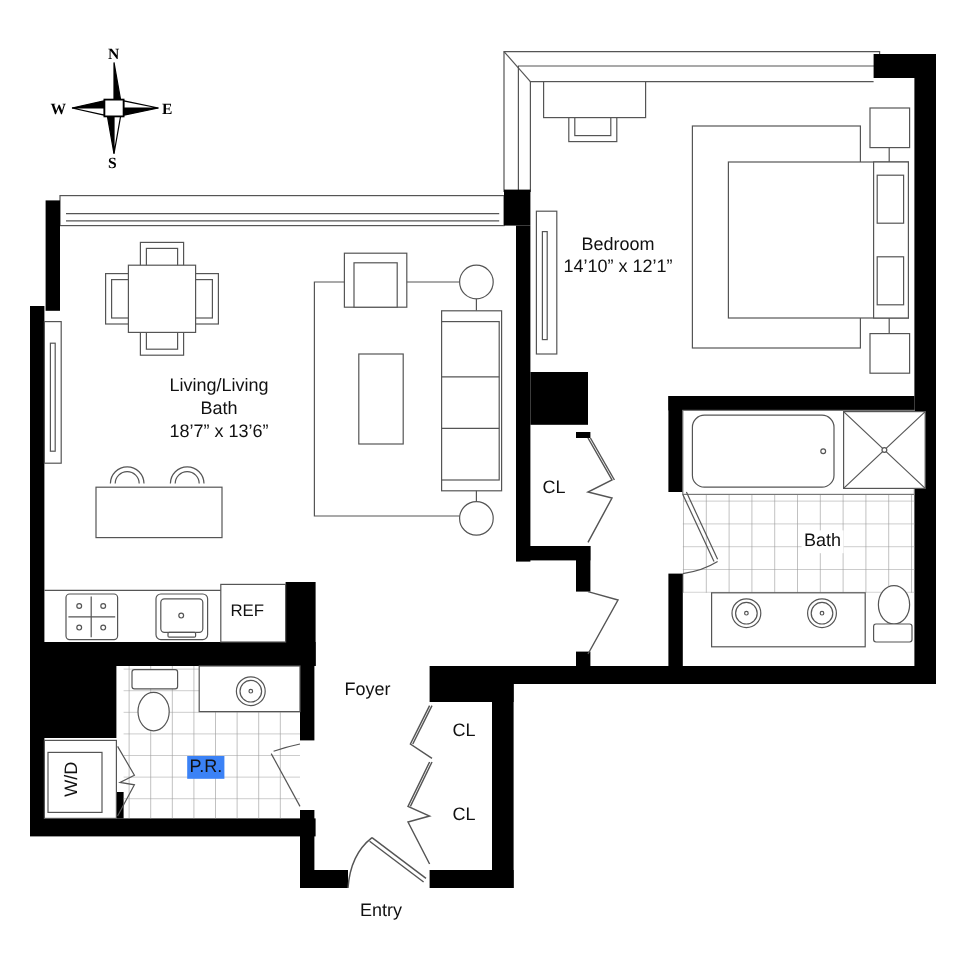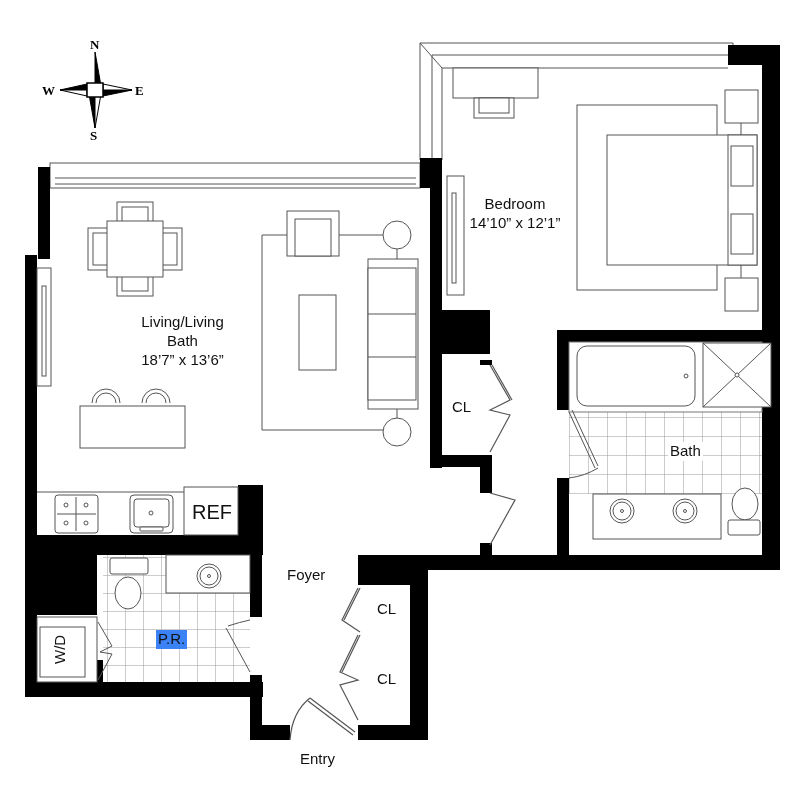--- a/index.html
+++ b/index.html
@@ -1,20 +1,20 @@
 <!DOCTYPE html>
 <html><head>
 <meta charset="utf-8">
 <style>
   html,body{margin:0;padding:0;background:#fff;}
   #plan{position:relative;width:800px;height:800px;overflow:hidden;background:#fff;}
   svg{position:absolute;left:0;top:0;}
   .lbl{position:absolute;font-family:"Liberation Sans",sans-serif;color:#111;text-align:center;white-space:nowrap;line-height:1.25;}
   .f15{font-size:15px;}
-  .f16{font-size:20px;}
+  .f16{font-size:14px;}
   .compass-l{position:absolute;font-family:"Liberation Serif",serif;font-weight:bold;font-size:13px;color:#000;}
 </style>
 </head>
 <body>
 
 <div id="plan">
 <svg width="800" height="800" viewBox="0 0 800 800">
   <defs>
     <pattern id="tile" width="18" height="18" patternUnits="userSpaceOnUse">
       <path d="M18 0 V18 M0 18 H18" stroke="#999" stroke-width="1" fill="none"></path>

